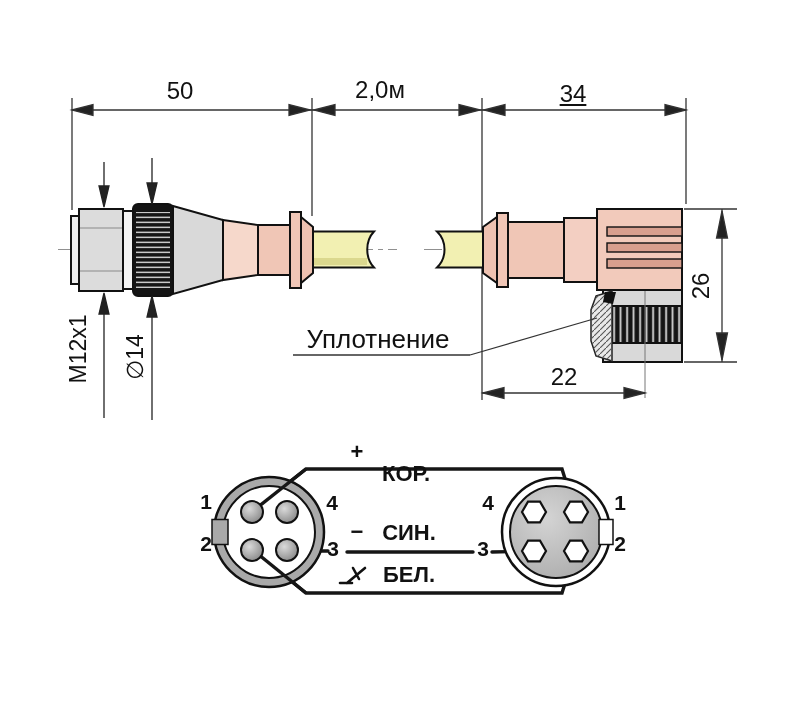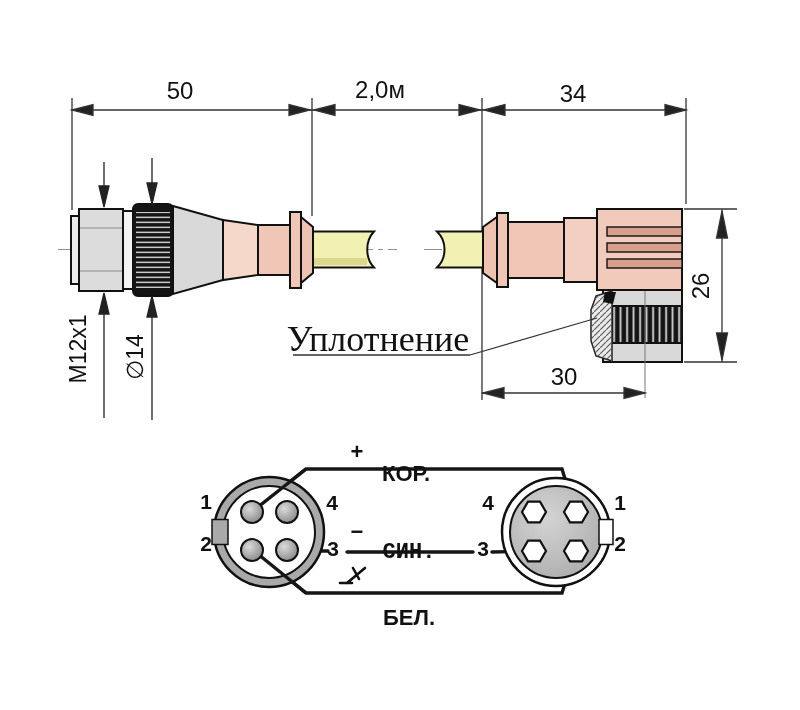--- a/index.html
+++ b/index.html
@@ -4,21 +4,21 @@
 <style>
   html,body{margin:0;padding:0;background:#fff;}
   #canvas{position:relative;width:800px;height:710px;background:#ffffff;overflow:hidden;
           font-family:"Liberation Sans",sans-serif;color:#111;}
   #linework{position:absolute;left:0;top:0;}
   .lbl{position:absolute;transform:translate(-50%,-50%);white-space:nowrap;color:#111;
        font-family:"Liberation Sans",sans-serif;line-height:1;}
   .dim{font-size:24px;}
   .rot{transform:translate(-50%,-50%) rotate(-90deg);}
   .vlabel{font-size:23px;}
-  .seal{font-size:36px;font-family:Liberation Serif, serif;}
+  .seal{font-size:26px;}
   .pin{font-size:21px;font-weight:bold;}
   .wire{font-size:22px;font-weight:bold;}
   .icon{position:absolute;}
 </style>
 </head>
 <body>
 
 <div id="canvas">
 
 <svg id="linework" width="800" height="710" viewBox="0 0 800 710">
@@ -155,38 +155,38 @@
       <polygon points="522,512 528,501.6 540,501.6 546,512 540,522.4 528,522.4" fill="#fff" stroke="#111" stroke-width="2.2"></polygon>
       <polygon points="564,512 570,501.6 582,501.6 588,512 582,522.4 570,522.4" fill="#fff" stroke="#111" stroke-width="2.2"></polygon>
       <polygon points="522,551 528,540.6 540,540.6 546,551 540,561.4 528,561.4" fill="#fff" stroke="#111" stroke-width="2.2"></polygon>
       <polygon points="564,551 570,540.6 582,540.6 588,551 582,561.4 570,561.4" fill="#fff" stroke="#111" stroke-width="2.2"></polygon>
     </g>
   </g>
 </svg>
 
 <div class="lbl dim" style="left:180px;top:91px;">50</div>
 <div class="lbl dim" style="left:380px;top:90px;">2,0м</div>
-<div class="lbl dim" style="left:573px;top:94px;">34</div>
-<div class="lbl dim" style="left:564px;top:377px;">30</div>
+<div class="lbl dim" style="left:573px;top:94px;text-decoration:underline;">34</div>
+<div class="lbl dim" style="left:564px;top:377px;">22</div>
 <div class="lbl dim rot" style="left:701px;top:286px;">26</div>
 <div class="lbl vlabel rot" style="left:78px;top:349px;">M12x1</div>
 <div class="lbl vlabel rot" style="left:135px;top:357px;">∅14</div>
 <div class="lbl seal" style="left:378px;top:339px;">Уплотнение</div>
 
 <div class="lbl pin" style="left:206px;top:501px;">1</div>
 <div class="lbl pin" style="left:206px;top:543px;">2</div>
 <div class="lbl pin" style="left:332px;top:502px;">4</div>
 <div class="lbl pin" style="left:333px;top:548px;">3</div>
 <div class="lbl pin" style="left:488px;top:502px;">4</div>
 <div class="lbl pin" style="left:483px;top:548px;">3</div>
 <div class="lbl pin" style="left:620px;top:502px;">1</div>
 <div class="lbl pin" style="left:620px;top:543px;">2</div>
 
 <div class="lbl wire" style="left:357px;top:452px;">+</div>
 <div class="lbl wire" style="left:406px;top:474px;">КОР.</div>
 <div class="lbl wire" style="left:357px;top:532px;">−</div>
-<div class="lbl wire" style="left:409px;top:553px;font-family:Liberation Mono, monospace;">СИН.</div>
-<div class="lbl wire" style="left:409px;top:575px;margin-top:43px;">БЕЛ.</div>
+<div class="lbl wire" style="left:409px;top:533px;">СИН.</div>
+<div class="lbl wire" style="left:409px;top:575px;">БЕЛ.</div>
 <svg class="icon" style="left:338px;top:564px;" width="30" height="22" viewBox="0 0 30 22">
   <path d="M2,19 L14,19 M9,19 L27,4 M15,4 L21,15" stroke="#111" stroke-width="2.6" fill="none" stroke-linecap="round"></path>
 </svg>
 
 </div>
 
 </body></html>

